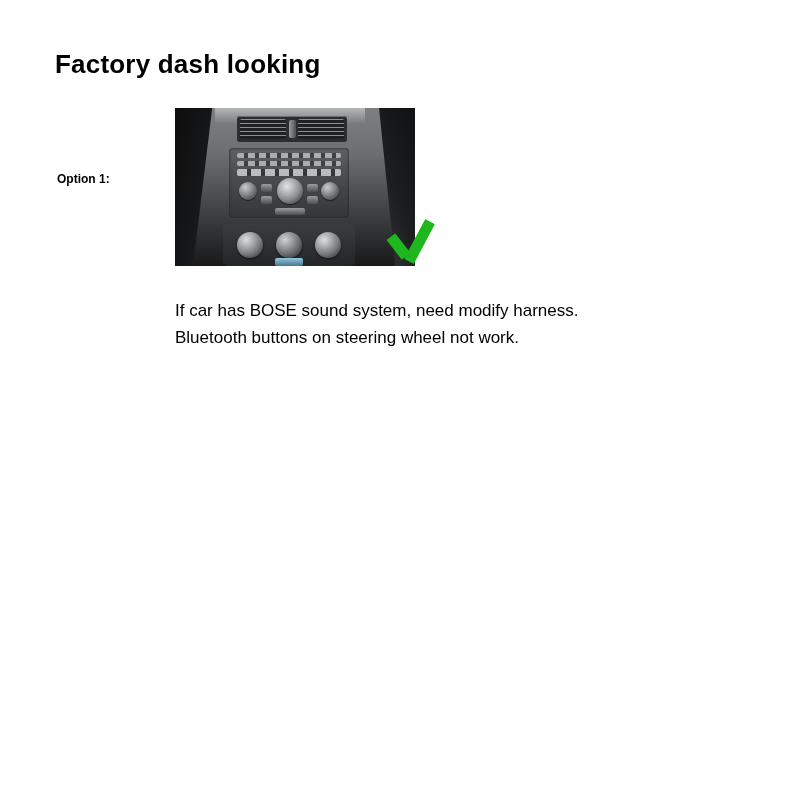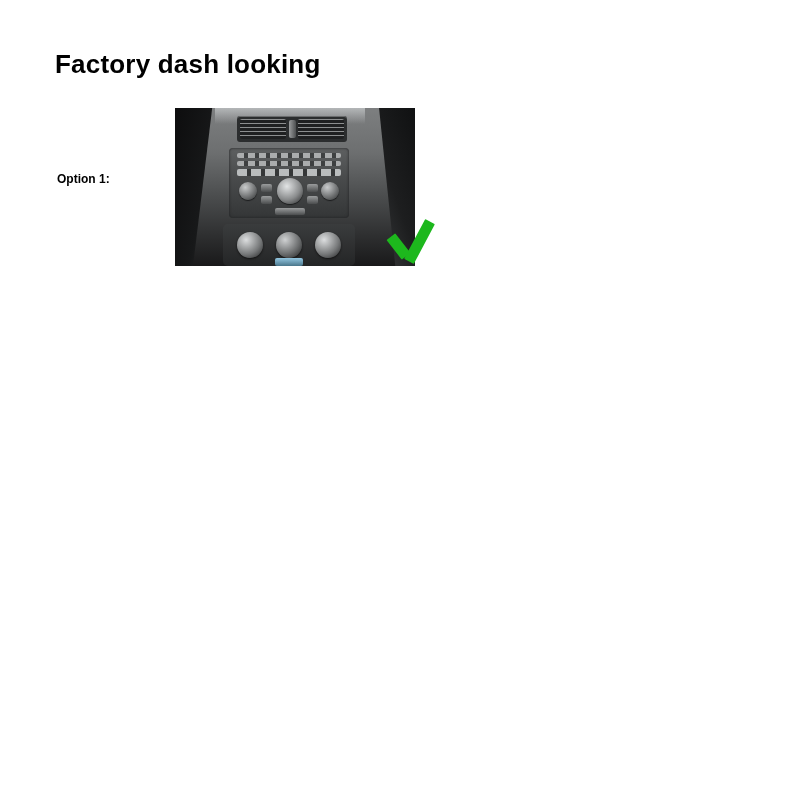--- a/index.html
+++ b/index.html
@@ -256,15 +256,17 @@
       </div>
     </div>
   </div>
 
   <div class="checkmark">
     <span class="stroke short"></span>
     <span class="stroke long"></span>
   </div>
 
   <div class="note">
+    <div>If car has BOSE sound system, need modify harness.</div>
+    <div>Bluetooth buttons on steering wheel not work.</div>
   </div>
 
 </div>
 
 </body></html>

